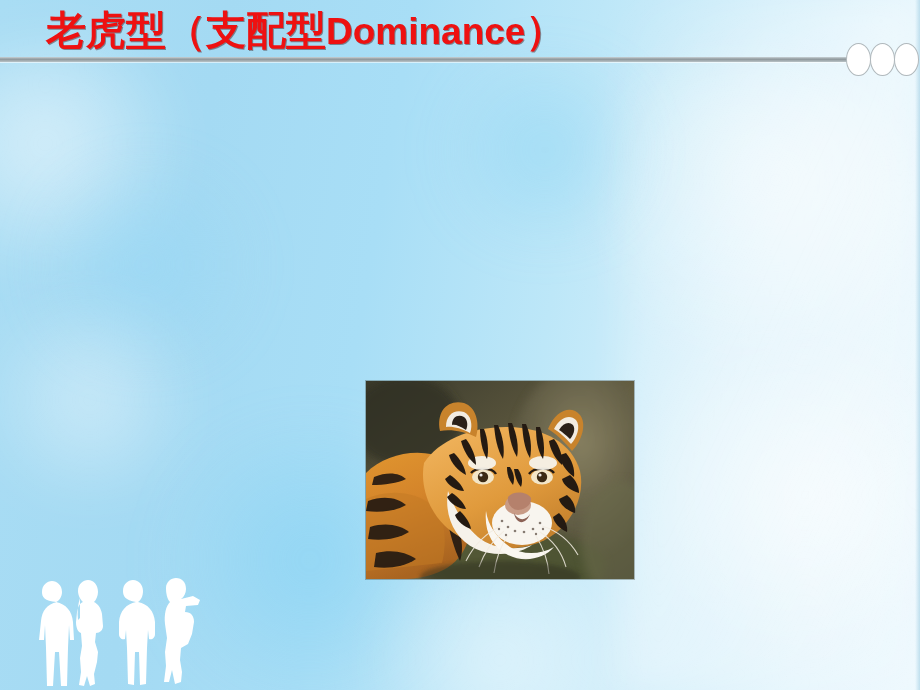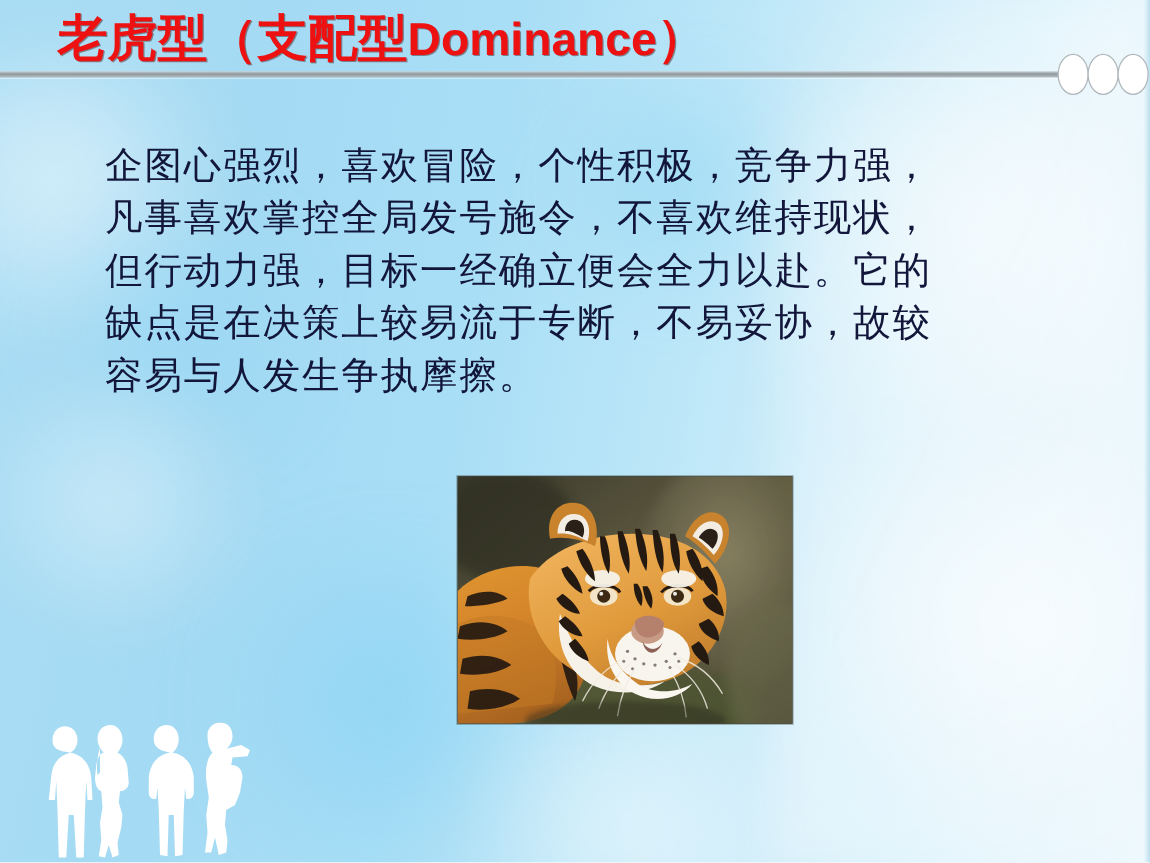--- a/index.html
+++ b/index.html
@@ -169,25 +169,20 @@
 
   <div class="title"><span>老虎型（支配型</span><span class="latin">Dominance</span><span>）</span></div>
 
   <div class="divider"></div>
   <div class="dots">
     <div class="dot dot-1"></div>
     <div class="dot dot-2"></div>
     <div class="dot dot-3"></div>
   </div>
 
-  <div class="body-text">  企图心强烈，喜欢冒险，个性积极，竞争力强，
-凡事喜欢掌控全局发号施令，不喜欢维持现状，
-但行动力强，目标一经确立便会全力以赴。它的
-缺点是在决策上较易流于专断，不易妥协，故较
-容易与人发生争执摩擦。</div>
 
   <div class="photo">
     <svg viewBox="0 0 268 198" preserveAspectRatio="none" aria-hidden="true">
       <defs>
         <linearGradient id="bgBlur" x1="0" y1="0" x2="1" y2="1">
           <stop offset="0%" stop-color="#3a3a2c"></stop>
           <stop offset="35%" stop-color="#55513a"></stop>
           <stop offset="60%" stop-color="#6d6747"></stop>
           <stop offset="100%" stop-color="#41402f"></stop>
         </linearGradient>

